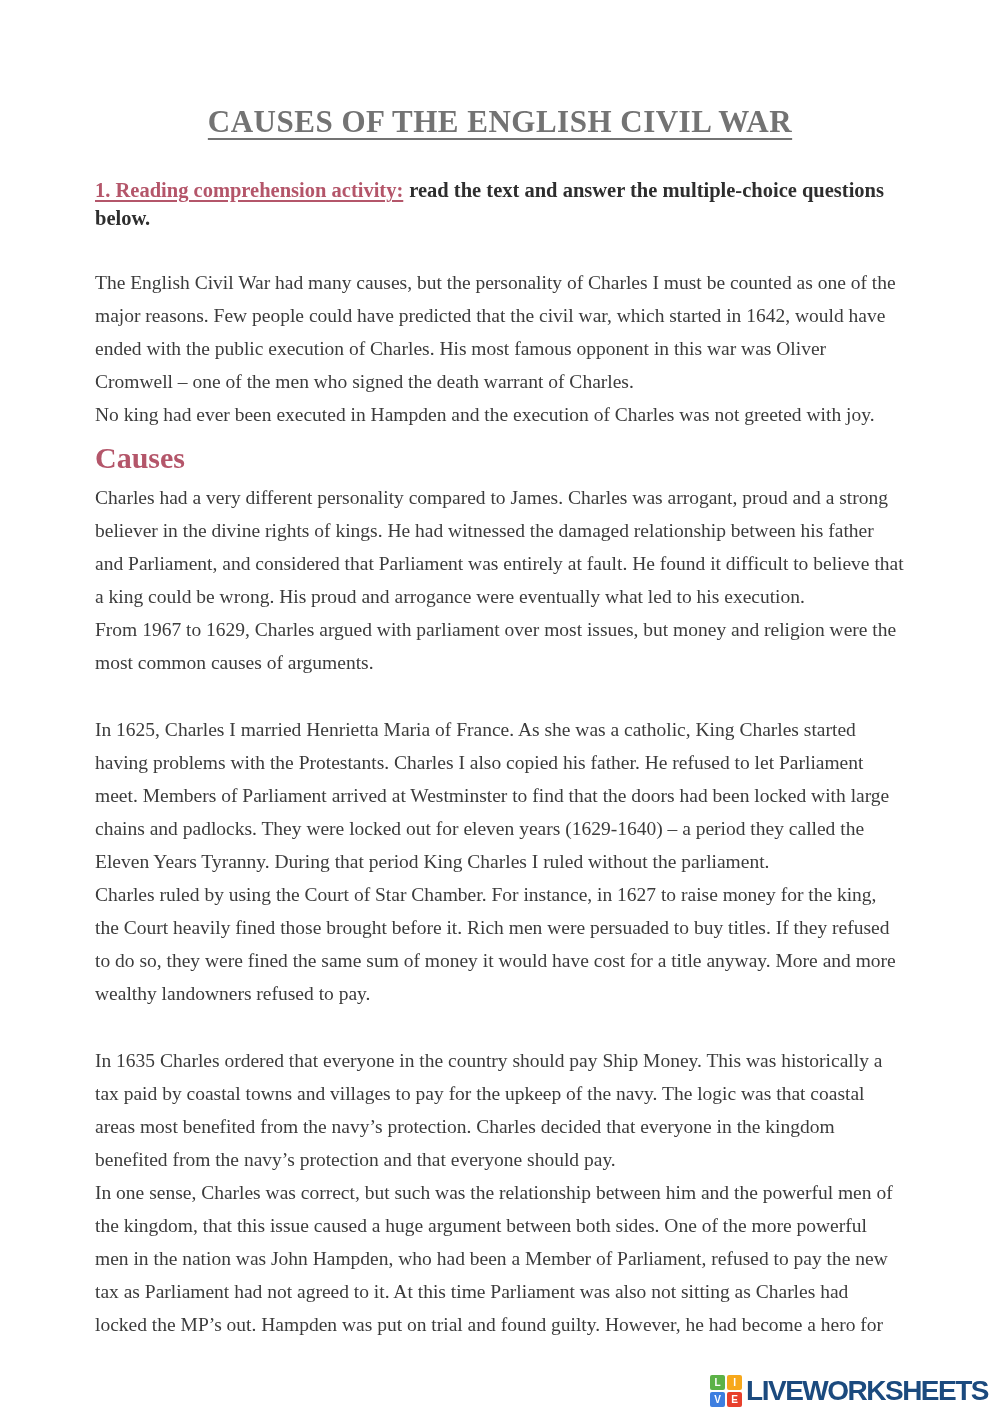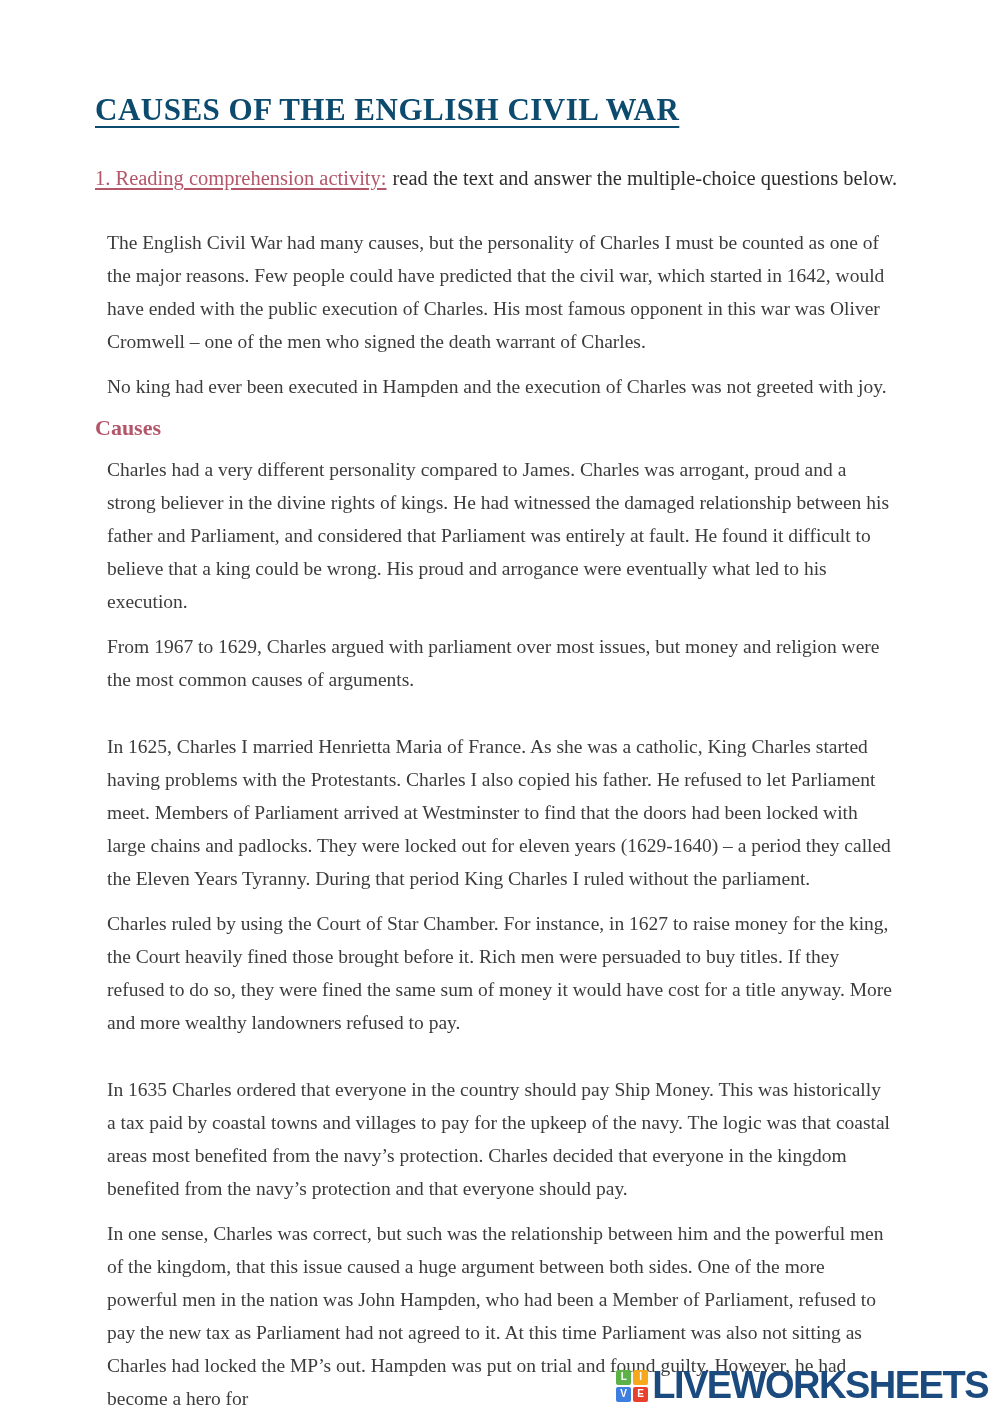--- a/index.html
+++ b/index.html
@@ -16,62 +16,63 @@
   }
   .page {
     position: relative;
     width: 1000px;
     height: 1413px;
     box-sizing: border-box;
     padding: 92px 95px 0 95px;
     background: #ffffff;
   }
   .doc-title {
-    margin: 0;
+    margin: 12px;
+    text-align: center;
     font-size: 31px;
     font-weight: bold;
-    color: #0c4a6e;
+    color: #737373;
     letter-spacing: 0.5px;
     text-decoration: underline;
     text-decoration-thickness: 2px;
     text-underline-offset: 6px;
   }
   .activity-heading {
     margin: 36px 0 0 0;
     font-size: 20.5px;
     line-height: 28px;
-    font-weight: normal;
+    font-weight: bold;
     color: #2e2e2e;
   }
   .activity-label {
     color: #b4566a;
     text-decoration: underline;
     text-decoration-thickness: 1.5px;
     text-underline-offset: 3px;
   }
   .activity-instructions {
     margin-left: 6px;
     color: #2e2e2e;
   }
   .article {
     margin-top: 34px;
   }
   .article p {
-    margin: 12px;
+    margin: 0;
     font-size: 19.5px;
     line-height: 33px;
     color: #3c3c3c;
     text-align: left;
   }
   .article p.gap {
     margin-top: 34px;
   }
   .section-heading {
     margin: 10px 0 6px 0;
-    font-size: 22px;
+    font-size: 30px;
     font-weight: bold;
     color: #b4566a;
   }
   .footer {
     position: absolute;
     right: 12px;
     bottom: 6px;
     display: flex;
     align-items: center;
   }
@@ -100,21 +101,21 @@
     font-size: 10px;
     line-height: 1;
   }
   .sq-l { background: #5cb247; }
   .sq-i { background: #f7a81b; }
   .sq-v { background: #3d7ee0; }
   .sq-e { background: #e8402d; }
   .wordmark {
     font-family: "Liberation Sans", "DejaVu Sans", sans-serif;
     font-weight: bold;
-    font-size: 38px;
+    font-size: 28px;
     letter-spacing: -1.5px;
     color: #1b4a7e;
   }
 </style>
 </head>
 <body>
 
 <div class="page">
 
   <h1 class="doc-title">CAUSES OF THE ENGLISH CIVIL WAR</h1>

